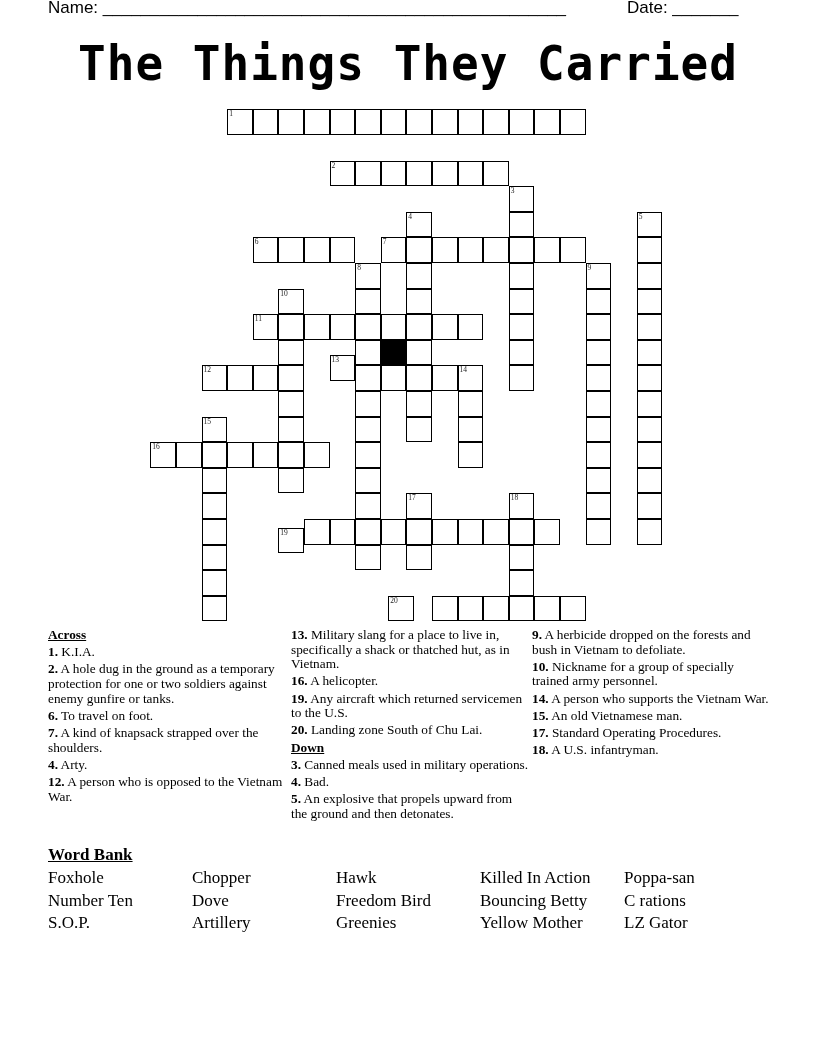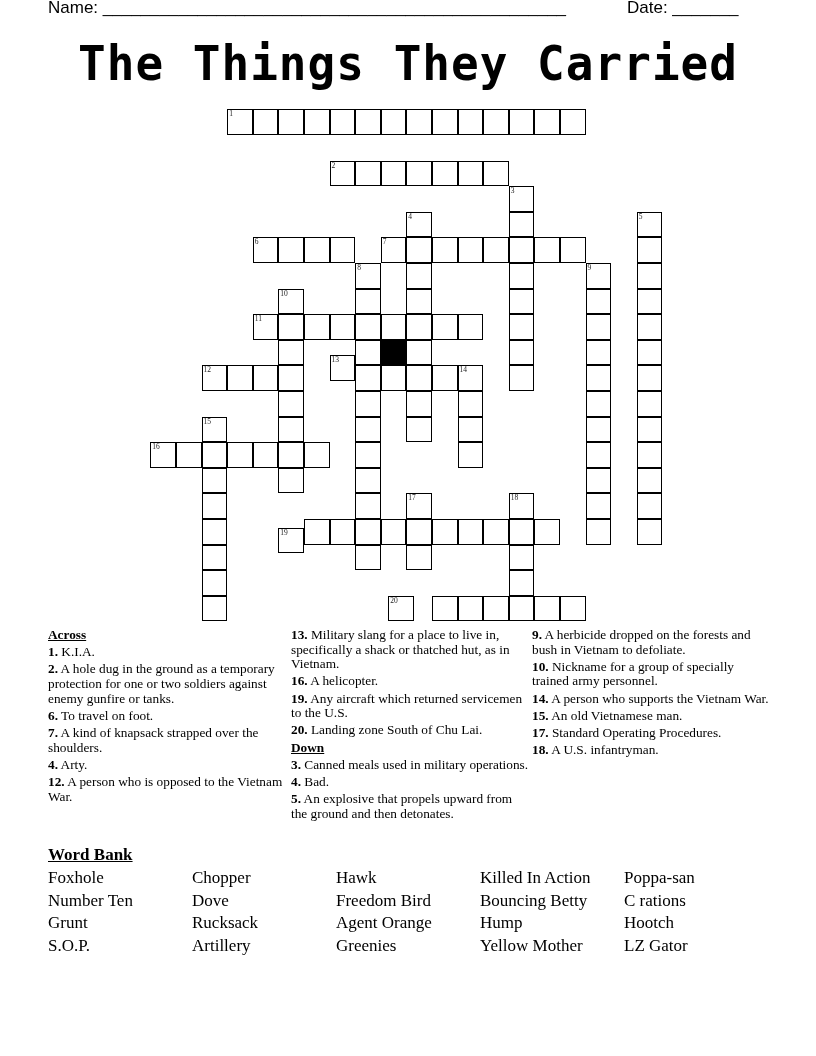--- a/index.html
+++ b/index.html
@@ -273,26 +273,19 @@
     <span class="wb-item">Poppa-san</span>
   </div>
   <div class="wb-row">
     <span class="wb-item">Number Ten</span>
     <span class="wb-item">Dove</span>
     <span class="wb-item">Freedom Bird</span>
     <span class="wb-item">Bouncing Betty</span>
     <span class="wb-item">C rations</span>
   </div>
   <div class="wb-row">
-    <span class="wb-item">Grunt</span>
-    <span class="wb-item">Rucksack</span>
-    <span class="wb-item">Agent Orange</span>
-    <span class="wb-item">Hump</span>
-    <span class="wb-item">Hootch</span>
-  </div>
-  <div class="wb-row">
     <span class="wb-item">S.O.P.</span>
     <span class="wb-item">Artillery</span>
     <span class="wb-item">Greenies</span>
     <span class="wb-item">Yellow Mother</span>
     <span class="wb-item">LZ Gator</span>
   </div>
 </div>
 
 </body></html>

